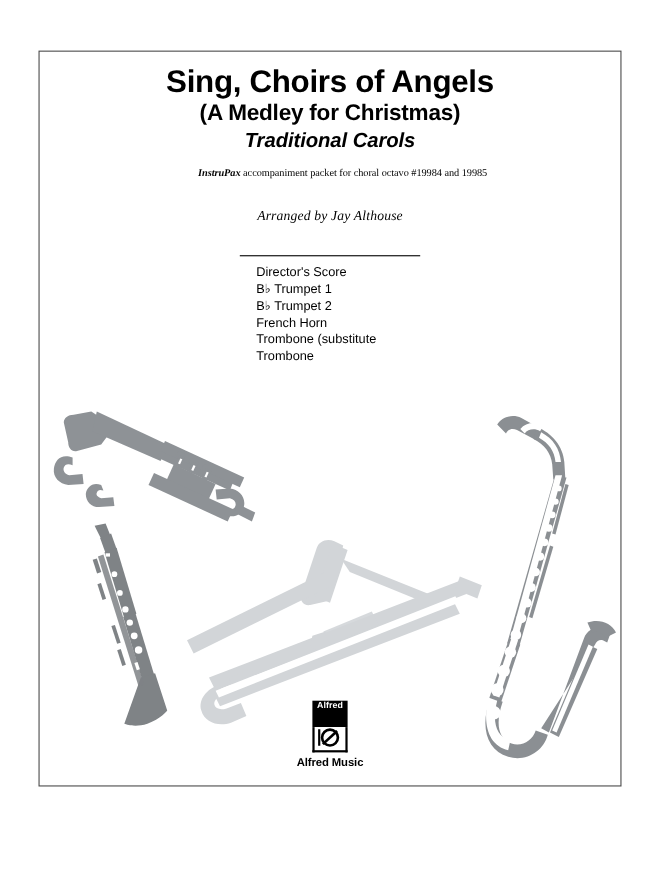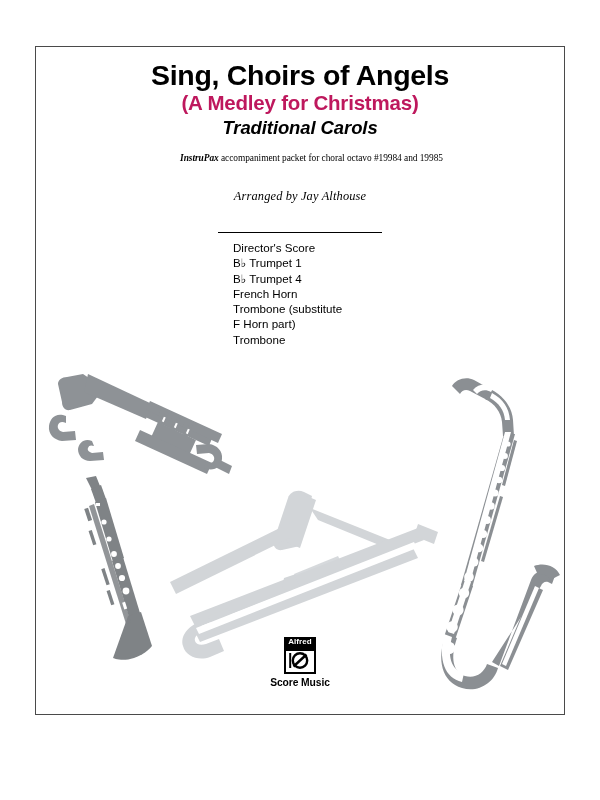--- a/index.html
+++ b/index.html
@@ -45,21 +45,21 @@
     letter-spacing: -0.3px;
     color: #000000;
     margin: 0;
   }
   #subtitle-medley {
     font-family: "Liberation Sans", sans-serif;
     font-weight: bold;
     font-size: 20.5px;
     line-height: 1.14;
     letter-spacing: -0.2px;
-    color: #be185d;
+    color: #000000;
     margin: 1px 0 0 0;
   }
   #subtitle-carols {
     font-family: "Liberation Sans", sans-serif;
     font-weight: bold;
     font-style: italic;
     font-size: 18.5px;
     line-height: 1.18;
     letter-spacing: -0.1px;
     color: #000000;
@@ -153,21 +153,21 @@
   }
   #logo-wordmark-top {
     display: block;
     background: #000000;
     color: #ffffff;
     font-family: "Liberation Sans", sans-serif;
     font-weight: bold;
     font-size: 8px;
     letter-spacing: 0.1px;
     line-height: 10px;
-    height: 14px;
+    height: 24px;
     width: 32px;
   }
   #logo-box {
     display: block;
     width: 32px;
     height: 23px;
     border: 2.2px solid #000000;
     border-top: none;
     box-sizing: border-box;
     position: relative;
@@ -356,33 +356,32 @@
   <div id="subtitle-carols">Traditional Carols</div>
   <div id="packet-line"><span class="brand">InstruPax</span><span> accompaniment packet for choral octavo #19984 and 19985</span></div>
   <div id="arranger-line">Arranged by Jay Althouse</div>
 </div>
 
 <div id="instrumentation">
   <div id="instrumentation-rule"></div>
   <ul id="instrument-list">
     <li>Director's Score</li>
     <li>B♭ Trumpet 1</li>
-    <li>B♭ Trumpet 4</li>
+    <li>B♭ Trumpet 2</li>
     <li>French Horn</li>
     <li>Trombone (substitute</li>
-    <li>F Horn part)</li>
     <li>Trombone</li>
   </ul>
 </div>
 
 <div id="alfred-logo">
   <div id="logo-mark">
     <span id="logo-wordmark-top">Alfred</span>
     <span id="logo-box">
       <svg width="28" height="19" viewBox="0 0 28 19" xmlns="http://www.w3.org/2000/svg">
         <circle cx="14" cy="9.5" r="7.2" fill="none" stroke="#000000" stroke-width="2.4"></circle>
         <path d="M7.5,15.5 L20.5,3.5" stroke="#000000" stroke-width="2.4" fill="none"></path>
         <path d="M4.2,2 L4.2,17" stroke="#000000" stroke-width="2" fill="none"></path>
       </svg>
     </span>
   </div>
-  <div id="alfred-name">Score Music</div>
+  <div id="alfred-name">Alfred Music</div>
 </div>
 
 </body></html>

